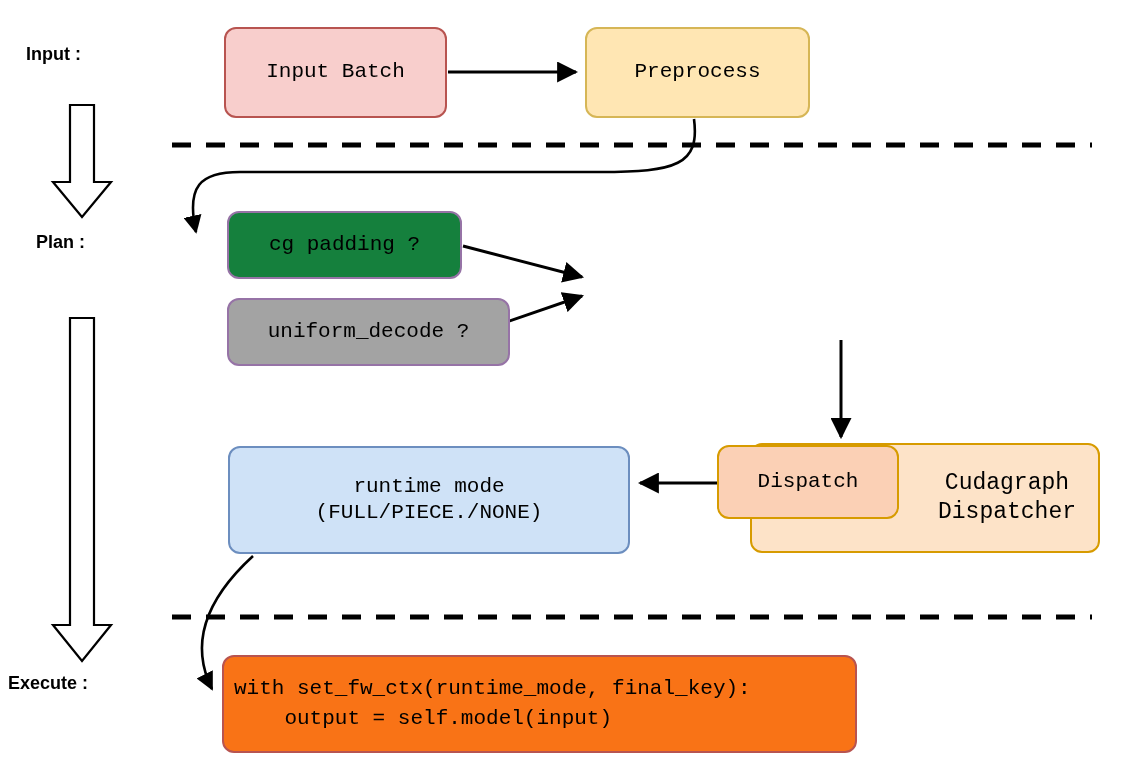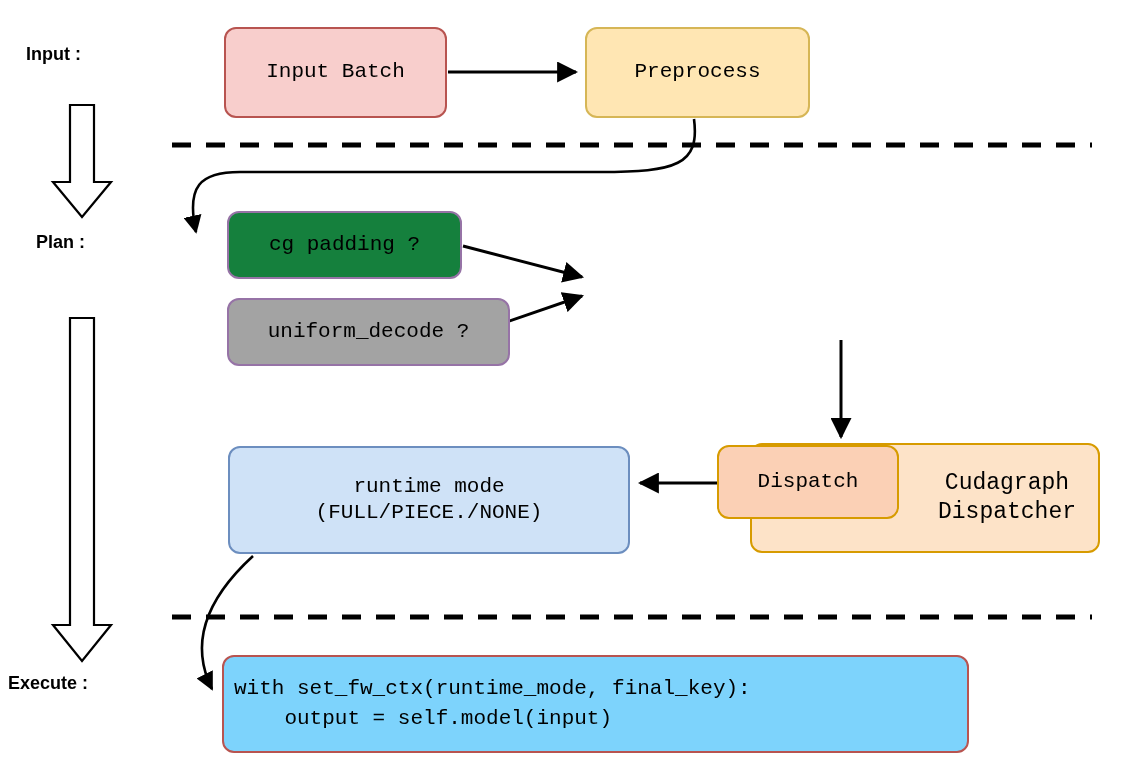--- a/index.html
+++ b/index.html
@@ -88,22 +88,22 @@
     padding-right: 22px;
     font-size: 23px;
   }
   .node-dispatch {
     left: 717px; top: 445px; width: 182px; height: 74px;
     background: #fbd0b5; border-color: #d79b00;
     font-size: 21px;
     z-index: 3;
   }
   .node-code {
-    left: 222px; top: 655px; width: 747px; height: 98px;
-    background: #7dd3fc; border-color: #b85450;
+    left: 222px; top: 655px; width: 635px; height: 98px;
+    background: #f97316; border-color: #b85450;
   }
   .lbl-input   { left: 26px;  top: 44px; }
   .lbl-plan    { left: 36px;  top: 232px; }
   .lbl-execute { left: 8px;   top: 673px; }
 </style>
 </head>
 <body>
 
 <div id="canvas">
 

